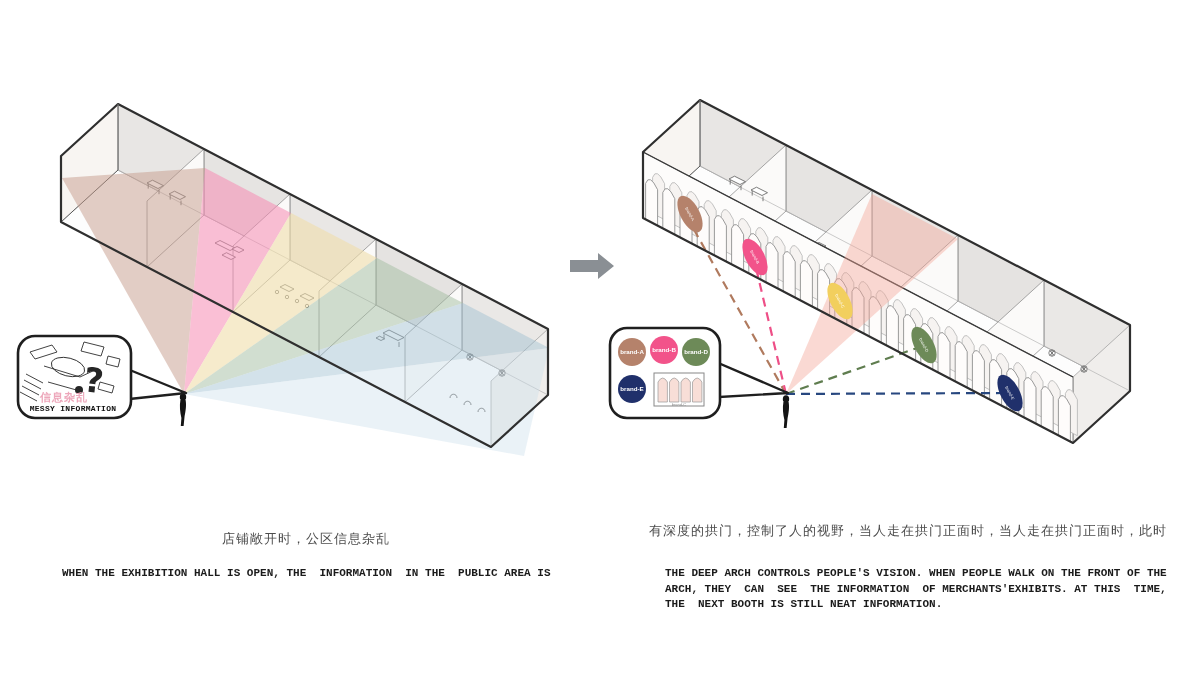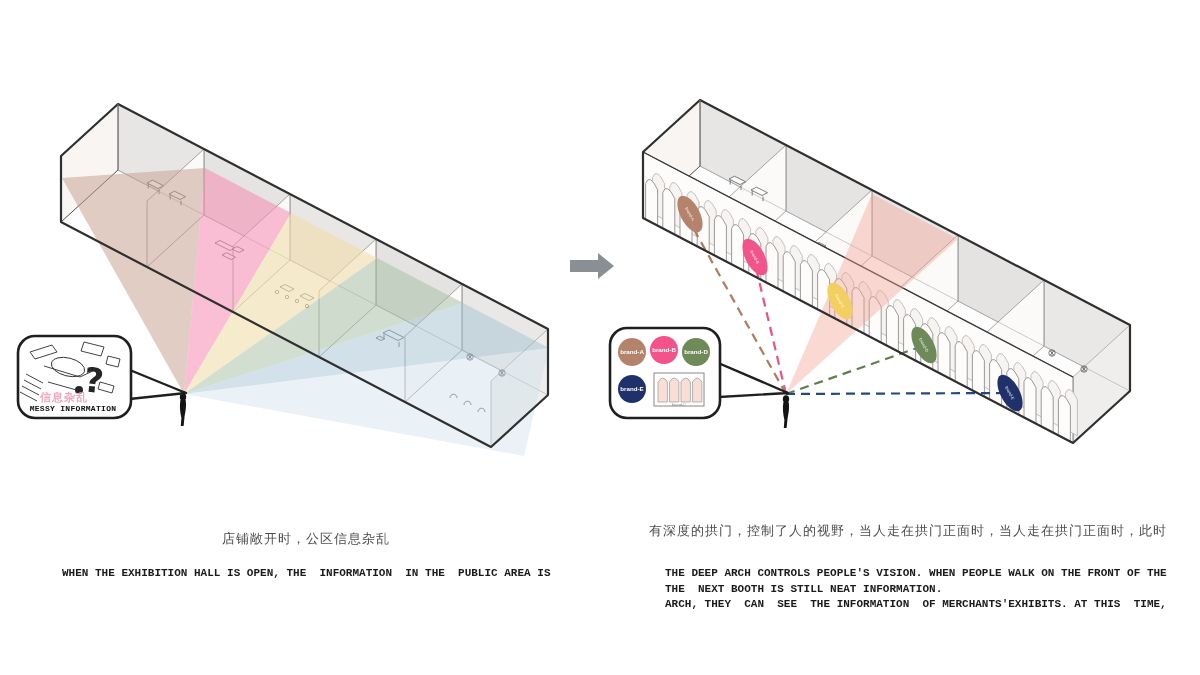--- a/index.html
+++ b/index.html
@@ -285,15 +285,15 @@
       </g>
       <text x="679" y="405.5" text-anchor="middle" font-size="4" fill="#8a8a8a">brand-C</text>
     </g>
   </g>
 </svg>
 
 <div class="cap-zh" style="left:60px;top:530px;width:492px;text-align:center;">店铺敞开时，公区信息杂乱</div>
 <div class="cap-en" style="left:62px;top:566px;"><div>WHEN THE EXHIBITION HALL IS OPEN, THE  INFORMATION  IN THE  PUBLIC AREA IS</div></div>
 
 <div class="cap-zh" style="left:649px;top:522px;"><div>有深度的拱门，控制了人的视野，当人走在拱门正面时，当人走在拱门正面时，此时</div></div>
-<div class="cap-en" style="left:649px;top:566px;margin-left:16px;"><div>THE DEEP ARCH CONTROLS PEOPLE'S VISION. WHEN PEOPLE WALK ON THE FRONT OF THE</div><div>THE  NEXT BOOTH IS STILL NEAT INFORMATION.</div><div>ARCH, THEY  CAN  SEE  THE INFORMATION  OF MERCHANTS'EXHIBITS. AT THIS  TIME,</div></div>
+<div class="cap-en" style="left:649px;top:566px;margin-left:16px;"><div>THE DEEP ARCH CONTROLS PEOPLE'S VISION. WHEN PEOPLE WALK ON THE FRONT OF THE</div><div>ARCH, THEY  CAN  SEE  THE INFORMATION  OF MERCHANTS'EXHIBITS. AT THIS  TIME,</div><div>THE  NEXT BOOTH IS STILL NEAT INFORMATION.</div></div>
 
 </div>
 
 </body></html>

